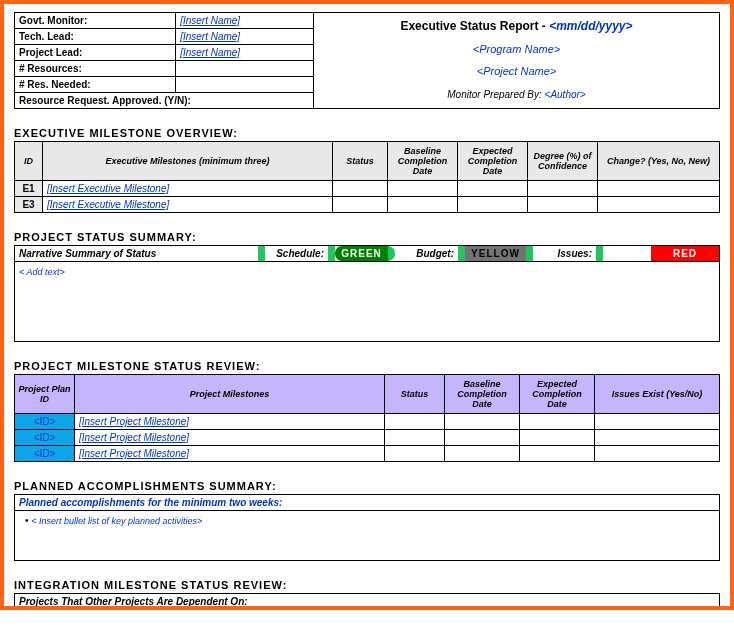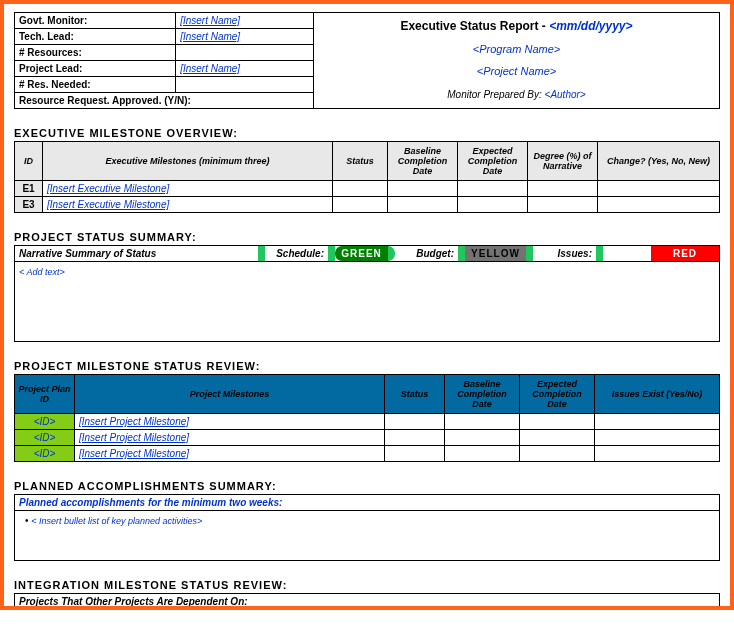--- a/index.html
+++ b/index.html
@@ -72,29 +72,29 @@
   .status-yellow { background: #737373; color: #000; font-weight: bold; text-align: center; flex: 0 0 68px; letter-spacing: 1px; }
   .status-red { background: #ff0000; color: #fff; font-weight: bold; text-align: center; flex: 1; letter-spacing: 1px; margin-left: 48px; }
   .narrative-box {
     border: 1px solid #000;
     border-top: none;
     height: 80px;
     padding: 4px;
   }
   .addtext { color: #0033cc; font-style: italic; font-size: 9px; }
   .pm-table th {
-    background: #0369a1;
+    background: #c4b5fd;
     font-weight: bold;
     font-style: italic;
     text-align: center;
     font-size: 9px;
     padding: 4px 2px;
   }
   .pm-table td { height: 13px; }
-  .id-ph { color: #0033cc; font-style: italic; background: #84cc16; text-align: center; }
+  .id-ph { color: #0033cc; background: #0ea5e9; text-align: center; }
   .planned-head {
     border: 1px solid #000;
     padding: 2px 4px;
     font-style: italic;
     font-weight: bold;
     color: #0033cc;
     font-size: 10px;
   }
   .planned-body {
     border: 1px solid #000;
@@ -121,26 +121,26 @@
       <tbody>
           <tr>
         <td class="info-label">Govt. Monitor:</td>
         <td><span class="placeholder">[Insert Name]</span></td>
       </tr>
       <tr>
         <td class="info-label">Tech. Lead:</td>
         <td><span class="placeholder">[Insert Name]</span></td>
       </tr>
       <tr>
+        <td class="info-label">Project Lead:</td>
+        <td><span class="placeholder">[Insert Name]</span></td>
+      </tr>
+      <tr>
         <td class="info-label"># Resources:</td>
         <td></td>
-      </tr>
-      <tr>
-        <td class="info-label">Project Lead:</td>
-        <td><span class="placeholder">[Insert Name]</span></td>
       </tr>
       <tr>
         <td class="info-label"># Res. Needed:</td>
         <td></td>
       </tr>
       <tr>
         <td class="info-label" colspan="2">Resource Request. Approved. (Y/N):</td>
       </tr>
     </tbody>
       </table>
@@ -158,21 +158,21 @@
 
   <div class="section-title">EXECUTIVE MILESTONE OVERVIEW:</div>
   <table class="exec-table">
     <tbody>
         <tr>
       <th style="width:28px">ID</th>
       <th style="width:290px">Executive Milestones (minimum three)</th>
       <th style="width:55px">Status</th>
       <th style="width:70px">Baseline Completion Date</th>
       <th style="width:70px">Expected Completion Date</th>
-      <th style="width:70px">Degree (%) of Narrative</th>
+      <th style="width:70px">Degree (%) of Confidence</th>
       <th>Change? (Yes, No, New)</th>
     </tr>
     <tr>
       <td class="id-col">E1</td>
       <td><span class="placeholder">[Insert Executive Milestone]</span></td>
       <td></td>
           <td></td>
           <td></td>
           <td></td>
           <td></td>

